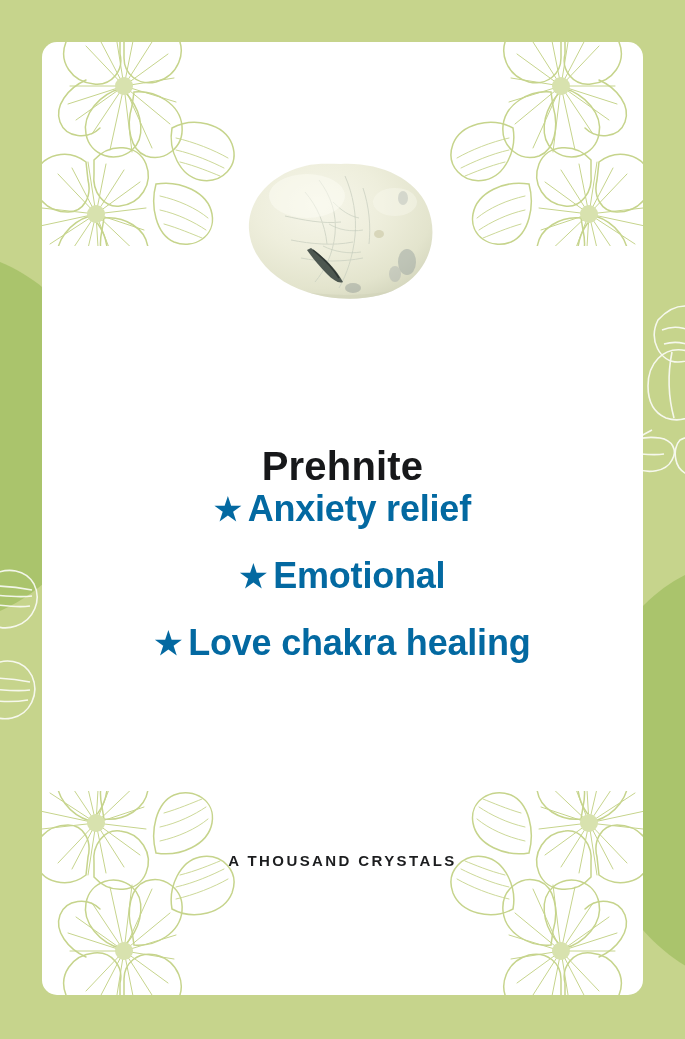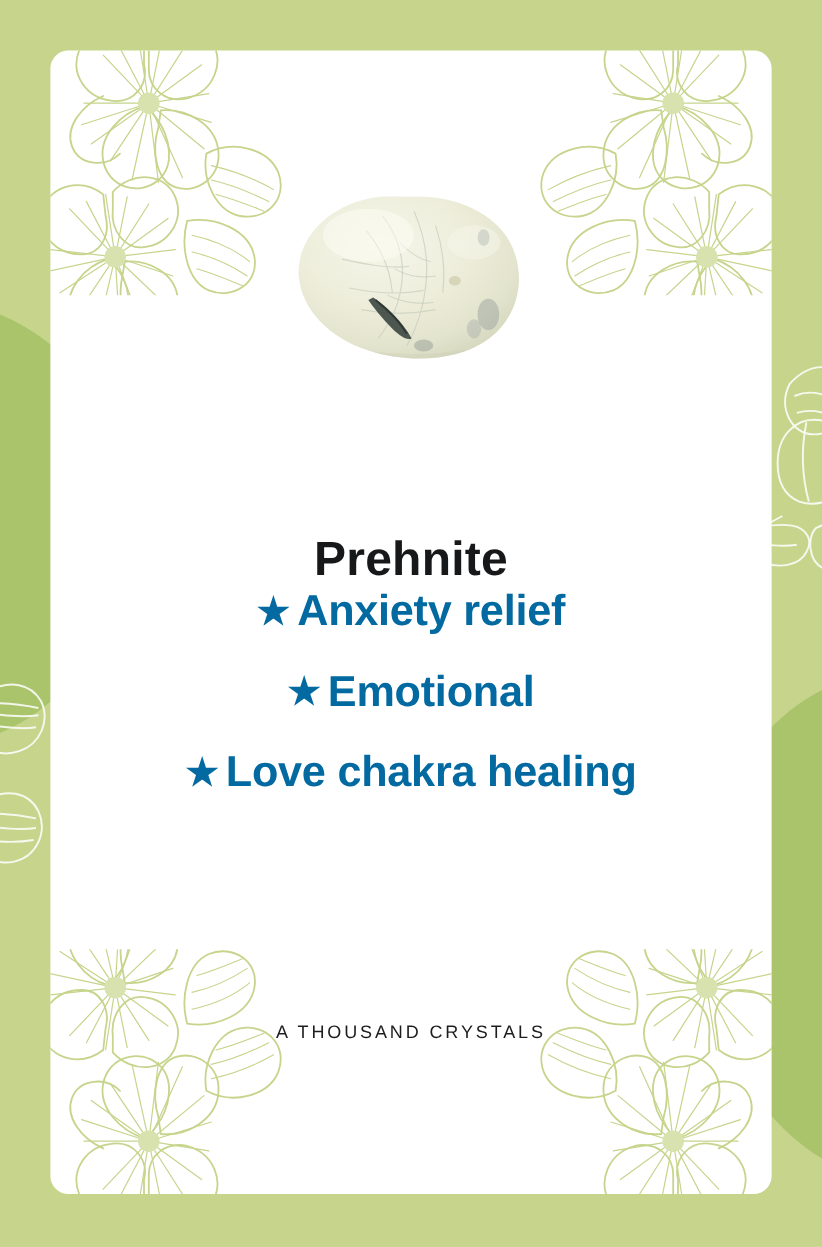--- a/index.html
+++ b/index.html
@@ -103,21 +103,21 @@
     margin-right: 6px;
   }
 
   
   #brand-footer {
     position: absolute;
     left: 0; right: 0;
     top: 810px;
     text-align: center;
     font-size: 15px;
-    font-weight: 400;
+    font-weight: 700;
     letter-spacing: 2.4px;
     color: #1c1d1f;
   }
 </style>
 </head>
 <body>
 
 <div id="bg-layer">
   <svg viewBox="0 0 685 1039" xmlns="http://www.w3.org/2000/svg">
     <rect x="0" y="0" width="685" height="1039" fill="#c6d48c"></rect>

